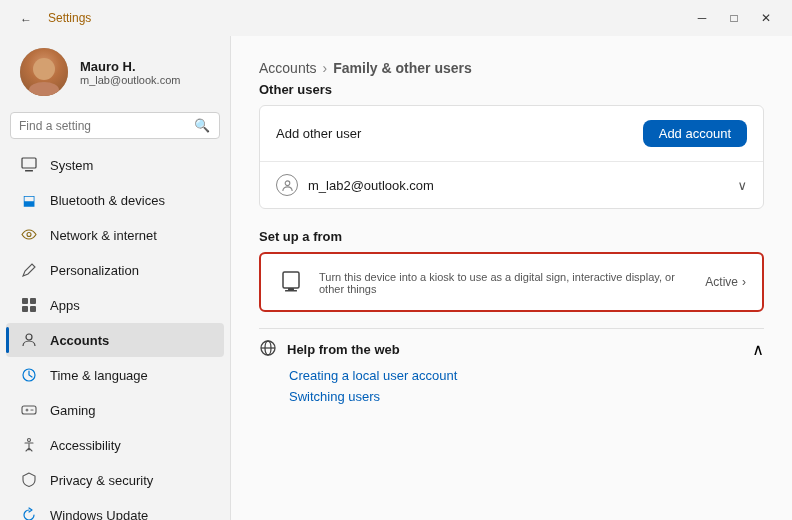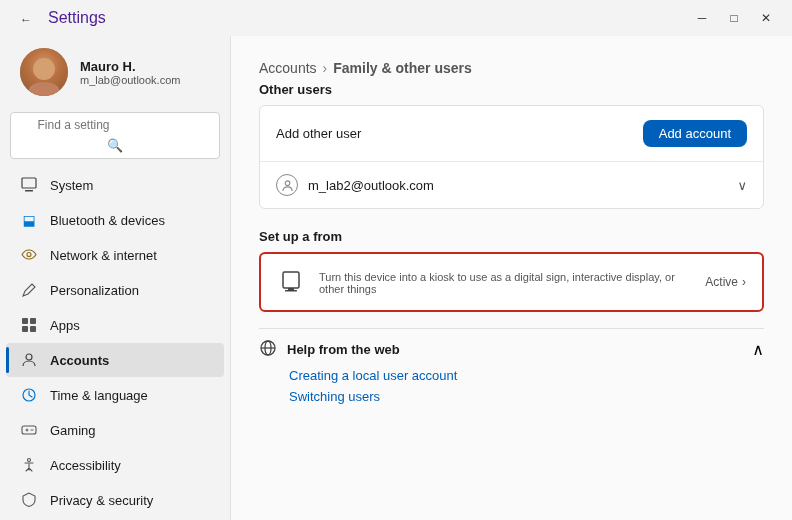--- a/index.html
+++ b/index.html
@@ -22,22 +22,22 @@
       background: #f3f3f3;
       height: 36px;
       flex-shrink: 0;
     }
     .title-bar-left {
       display: flex;
       align-items: center;
       gap: 8px;
     }
     .title-bar-title {
-      font-size: 16px;
-      color: #4c1d95;
+      font-size: 12px;
+      color: #a16207;
     }
     .title-bar-controls {
       display: flex;
       gap: 4px;
     }
     .title-bar-btn {
       width: 28px;
       height: 20px;
       border: none;
       background: transparent;
@@ -120,21 +120,20 @@
     
     .search-box {
       margin: 0 10px 8px 10px;
       display: flex;
       align-items: center;
       background: white;
       border: 1px solid #d0d0d0;
       border-radius: 4px;
       padding: 5px 8px;
       gap: 6px;
-      flex-direction: column;
     }
     .search-input {
       border: none;
       outline: none;
       font-size: 12px;
       color: #555;
       flex: 1;
       background: transparent;
     }
     .search-icon-svg {

